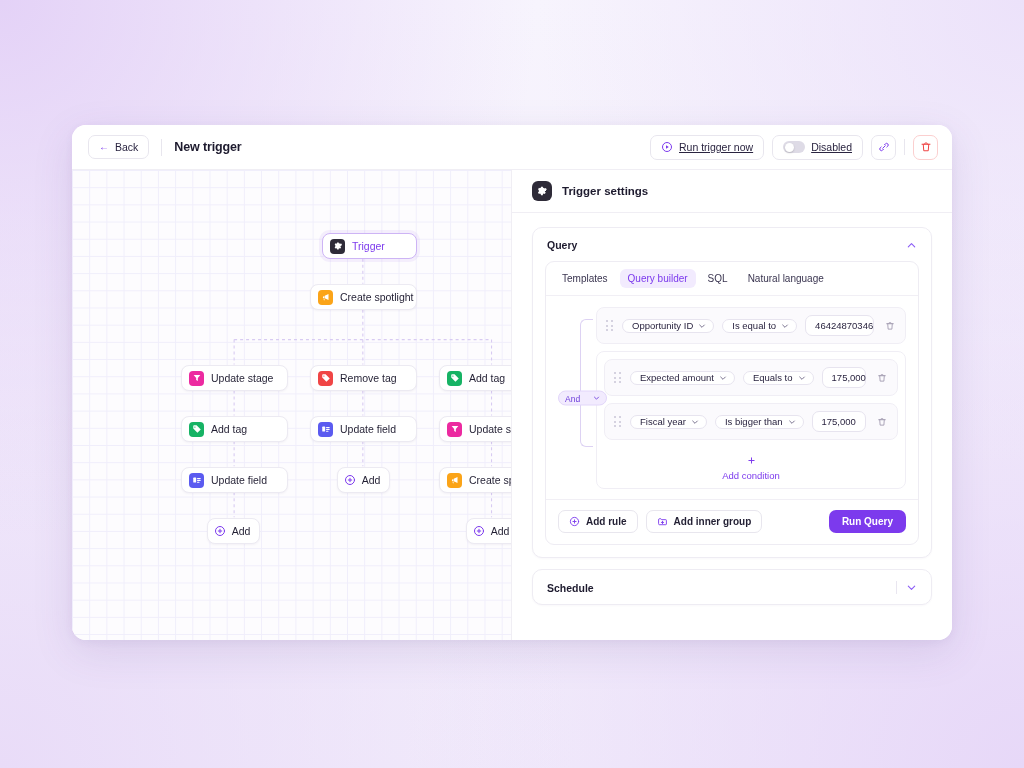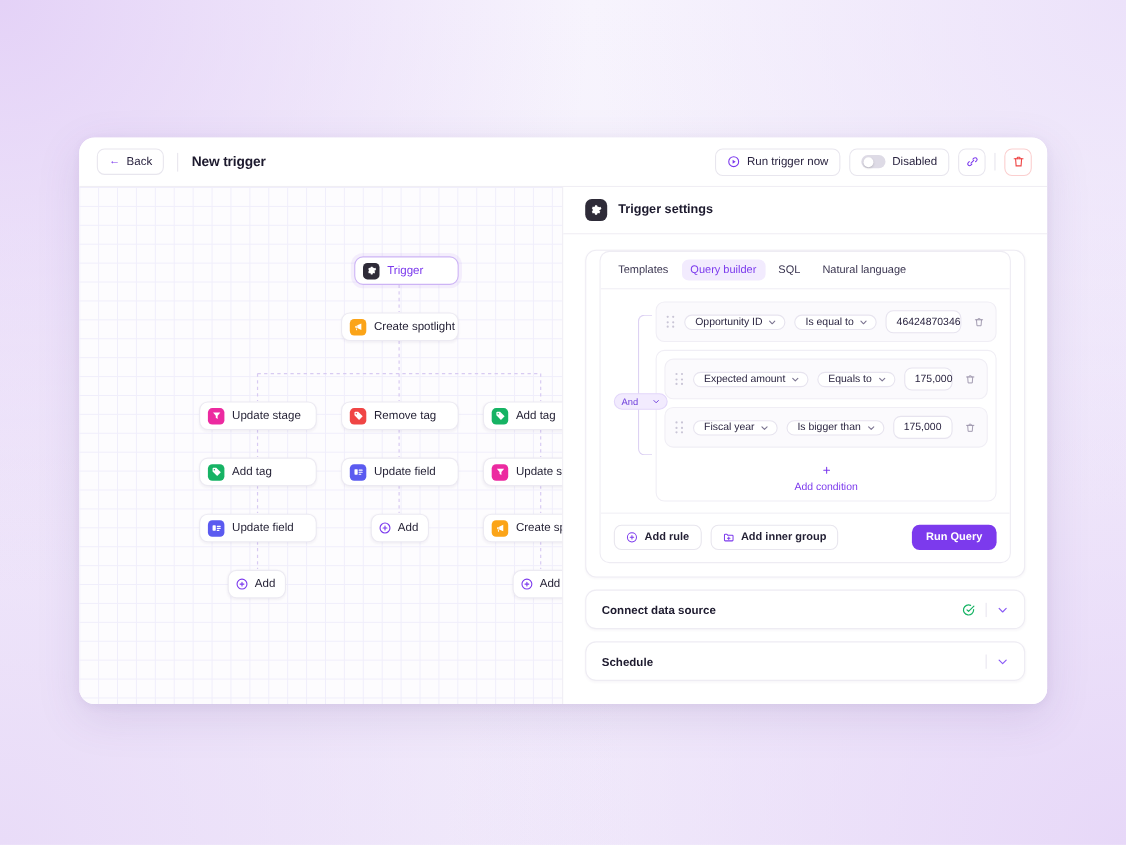--- a/index.html
+++ b/index.html
@@ -68,21 +68,21 @@
   .page-title {
     font-size: 12.5px; font-weight: 700; color: #1d1a2e; letter-spacing: -0.15px;
   }
   .header-right {
     margin-left: auto; display: flex; align-items: center; gap: 8px;
   }
   .hbtn {
     display: inline-flex; align-items: center; gap: 6px;
     height: 25px; padding: 0 10px;
     border: 1px solid #e8e6ee; border-radius: 7px; background: #fff;
-    font-size: 10.5px; color: #2a2440; font-weight: 500; cursor: pointer;
+    font-size: 10.5px; color: #2a2440; font-weight: 500; cursor: pointer; text-decoration: underline;
   }
   .hbtn.icon-only { width: 25px; padding: 0; justify-content: center; }
   .hbtn.danger { border-color: #fbcfcf; }
   .play-ico { width: 12px; height: 12px; color: #7c3aed; display: block; }
   .toggle {
     width: 22px; height: 12px; border-radius: 7px; background: #dedbe6;
     position: relative; flex: none;
   }
   .toggle::after {
     content: ""; position: absolute; left: 1.5px; top: 1.5px;
@@ -463,20 +463,28 @@
               <path d="M12 8.2a3.8 3.8 0 100 7.6 3.8 3.8 0 000-7.6zm0 5.6a1.8 1.8 0 110-3.6 1.8 1.8 0 010 3.6z"></path>
               <path d="M20 12c0-.5-.05-1-.14-1.46l1.7-1.3-1.9-3.3-2 .82A7.9 7.9 0 0014 5.5l-.3-2.1h-3.8l-.3 2.1c-.6.23-1.17.54-1.68.92l-2-.82-1.9 3.3 1.7 1.3C5.55 11 5.5 11.5 5.5 12s.05 1 .14 1.46l-1.7 1.3 1.9 3.3 2-.82c.5.38 1.07.7 1.68.92l.3 2.1h3.8l.3-2.1c.6-.23 1.17-.54 1.68-.92l2 .82 1.9-3.3-1.7-1.3c.09-.46.14-.96.14-1.46z"></path>
             </svg>
         </span>
         <span class="panel-title">Trigger settings</span>
       </div>
 
       <div class="panel-scroll">
 
         <div class="card">
+          <div class="card-head">
+            <span class="lbl">Query</span>
+            <span class="right">
+              <svg class="chev" viewBox="0 0 24 24" fill="none" stroke="currentColor" stroke-width="2.4" stroke-linecap="round" stroke-linejoin="round">
+                <path d="M5 15l7-7 7 7"></path>
+              </svg>
+            </span>
+          </div>
 
           <div class="qb">
             <div class="qb-tabs">
               <span class="qb-tab">Templates</span>
               <span class="qb-tab active">Query builder</span>
               <span class="qb-tab">SQL</span>
               <span class="qb-tab">Natural language</span>
             </div>
 
             <div class="qb-body">
@@ -606,35 +614,20 @@
                   <path d="M3.5 7.5a1.5 1.5 0 011.5-1.5h3.5l1.6 2H19a1.5 1.5 0 011.5 1.5v8A1.5 1.5 0 0119 19H5a1.5 1.5 0 01-1.5-1.5z"></path>
                     <path d="M12 11.5v5M9.5 14h5"></path>
                 </svg>
                 <span>Add inner group</span>
               </div>
               <button class="run-query">Run Query</button>
             </div>
           </div>
         </div>
 
-        <div class="card">
-          <div class="card-head">
-            <span class="lbl">Connect data source</span>
-            <span class="right">
-              <svg class="check-ico" viewBox="0 0 24 24" fill="none" stroke="currentColor" stroke-width="2" stroke-linecap="round" stroke-linejoin="round">
-                <path d="M20.5 11.3V12a8.5 8.5 0 11-5-7.75"></path>
-                  <path d="M21 5.5L12 14.5l-2.6-2.6"></path>
-              </svg>
-              <span class="mini-sep"></span>
-              <svg class="chev" viewBox="0 0 24 24" fill="none" stroke="currentColor" stroke-width="2.4" stroke-linecap="round" stroke-linejoin="round">
-                <path d="M5 9l7 7 7-7"></path>
-              </svg>
-            </span>
-          </div>
-        </div>
 
         <div class="card">
           <div class="card-head">
             <span class="lbl">Schedule</span>
             <span class="right">
               <span class="mini-sep"></span>
               <svg class="chev" viewBox="0 0 24 24" fill="none" stroke="currentColor" stroke-width="2.4" stroke-linecap="round" stroke-linejoin="round">
                 <path d="M5 9l7 7 7-7"></path>
               </svg>
             </span>

